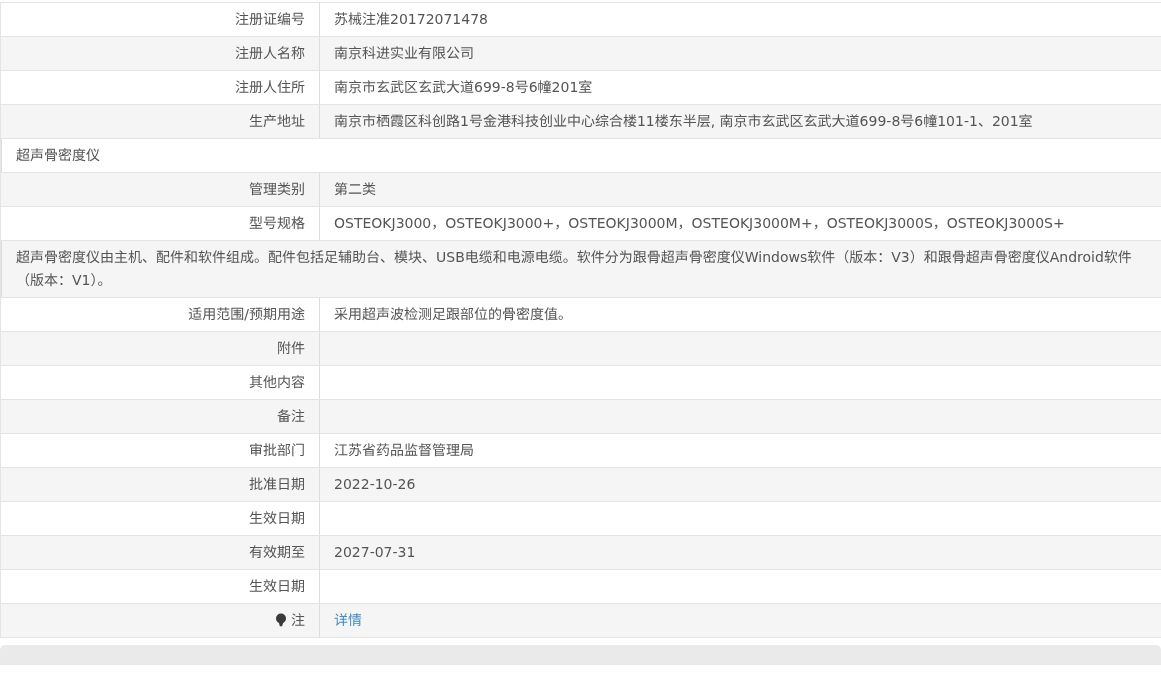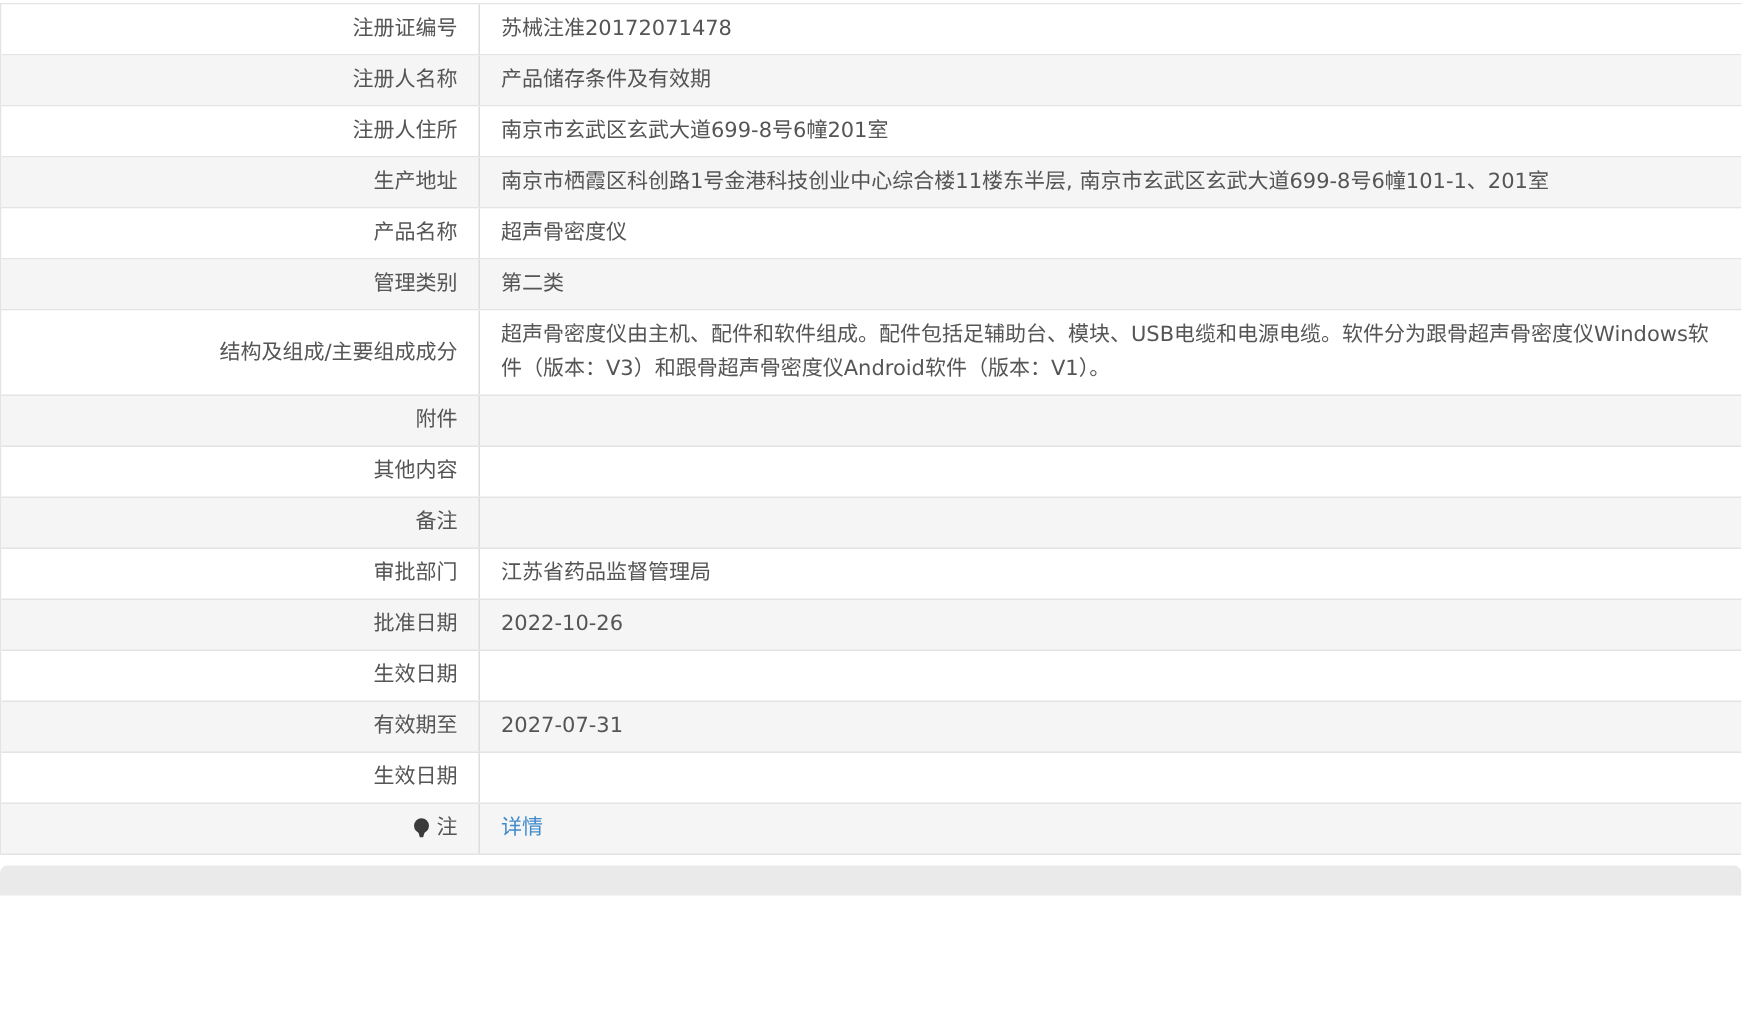--- a/index.html
+++ b/index.html
@@ -89,21 +89,21 @@
 
     </div>
   </div>
 
   <div class="row">
     <div class="cell label-cell">
 
       <span class="label-text">注册人名称</span>
     </div>
     <div class="cell value-cell">
-      <span class="value-text">产品储存条件及有效期</span>
+      <span class="value-text">南京科进实业有限公司</span>
 
     </div>
   </div>
 
   <div class="row">
     <div class="cell label-cell">
 
       <span class="label-text">注册人住所</span>
     </div>
     <div class="cell value-cell">
@@ -117,53 +117,65 @@
 
       <span class="label-text">生产地址</span>
     </div>
     <div class="cell value-cell">
       <span class="value-text">南京市栖霞区科创路1号金港科技创业中心综合楼11楼东半层, 南京市玄武区玄武大道699-8号6幢101-1、201室</span>
 
     </div>
   </div>
 
   <div class="row">
-    <div class="cell label-cell">
-
-      <span class="label-text">产品名称</span>
-    </div>
     <div class="cell value-cell">
       <span class="value-text">超声骨密度仪</span>
 
     </div>
   </div>
 
   <div class="row">
     <div class="cell label-cell">
 
       <span class="label-text">管理类别</span>
     </div>
     <div class="cell value-cell">
       <span class="value-text">第二类</span>
 
     </div>
   </div>
 
-
-  <div class="row">
-    <div class="cell label-cell">
-
-      <span class="label-text">结构及组成/主要组成成分</span>
-    </div>
+  <div class="row">
+    <div class="cell label-cell">
+
+      <span class="label-text">型号规格</span>
+    </div>
+    <div class="cell value-cell">
+      <span class="value-text">OSTEOKJ3000，OSTEOKJ3000+，OSTEOKJ3000M，OSTEOKJ3000M+，OSTEOKJ3000S，OSTEOKJ3000S+</span>
+
+    </div>
+  </div>
+
+  <div class="row">
     <div class="cell value-cell">
       <span class="value-text">超声骨密度仪由主机、配件和软件组成。配件包括足辅助台、模块、USB电缆和电源电缆。软件分为跟骨超声骨密度仪Windows软件（版本：V3）和跟骨超声骨密度仪Android软件（版本：V1）。</span>
 
     </div>
   </div>
 
+  <div class="row">
+    <div class="cell label-cell">
+
+      <span class="label-text">适用范围/预期用途</span>
+    </div>
+    <div class="cell value-cell">
+      <span class="value-text">采用超声波检测足跟部位的骨密度值。</span>
+
+    </div>
+  </div>
 
 
   <div class="row">
     <div class="cell label-cell">
 
       <span class="label-text">附件</span>
     </div>
     <div class="cell value-cell">
       <span class="value-text"></span>
 

